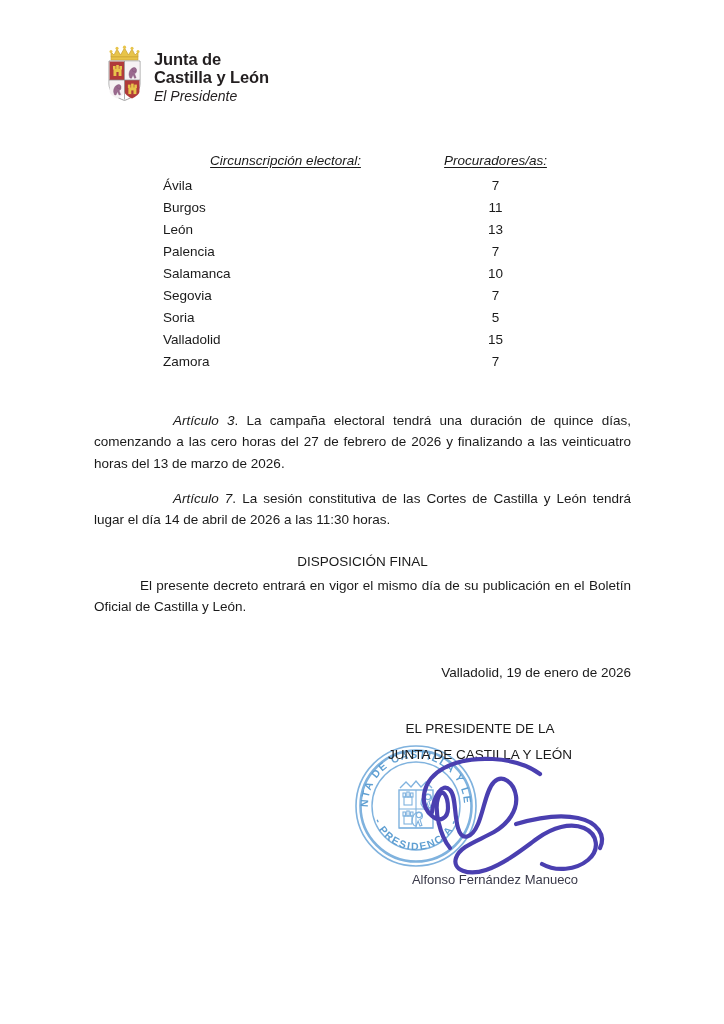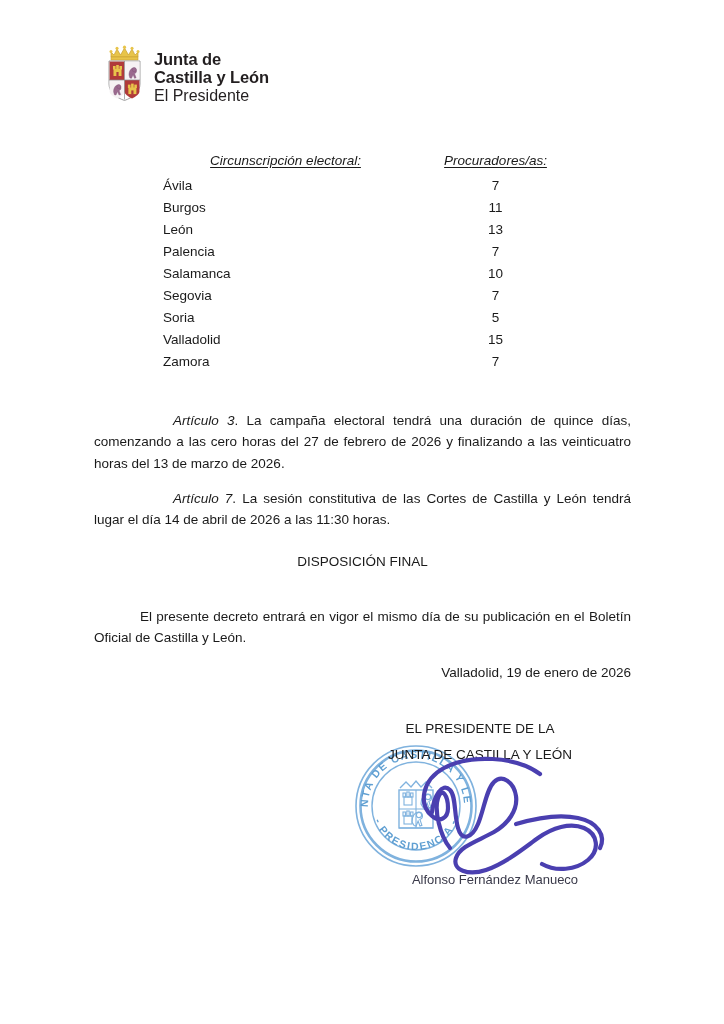--- a/index.html
+++ b/index.html
@@ -36,26 +36,27 @@
   }
   .brand-line {
     font-size: 16.5px;
     font-weight: bold;
     line-height: 18px;
     color: #231f20;
     letter-spacing: -0.1px;
     white-space: nowrap;
   }
   #brand-subtitle {
-    font-size: 16px;
+    font-size: 14px;
     font-weight: normal;
     color: #231f20;
     line-height: 14px;
     padding-top: 3px;
     white-space: nowrap;
+    font-style: italic;
   }
 
   
   #constituency-table {
     position: absolute;
     left: 163px;
     top: 150px;
     width: 420px;
     border-collapse: collapse;
   }
@@ -87,21 +88,21 @@
     line-height: 21.5px;
     text-align: justify;
     text-justify: inter-word;
     color: #1a1a1a;
   }
   .doc-para .indent { display: inline-block; width: 46px; }
   .art-label { font-style: italic; margin-left: 33px; }
 
   #para-articulo-3 { top: 396px; }
   #para-articulo-4 { top: 474px; }
-  #para-disposicion-body { top: 592px; }
+  #para-disposicion-body { top: 561px; }
 
   #heading-disposicion {
     position: absolute;
     left: 94px;
     width: 537px;
     top: 552px;
     text-align: center;
     font-size: 13.5px;
     line-height: 20px;
     color: #1a1a1a;

